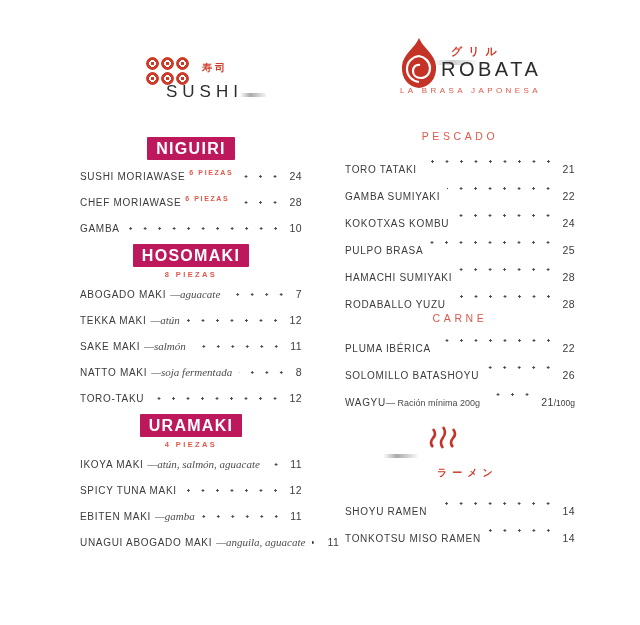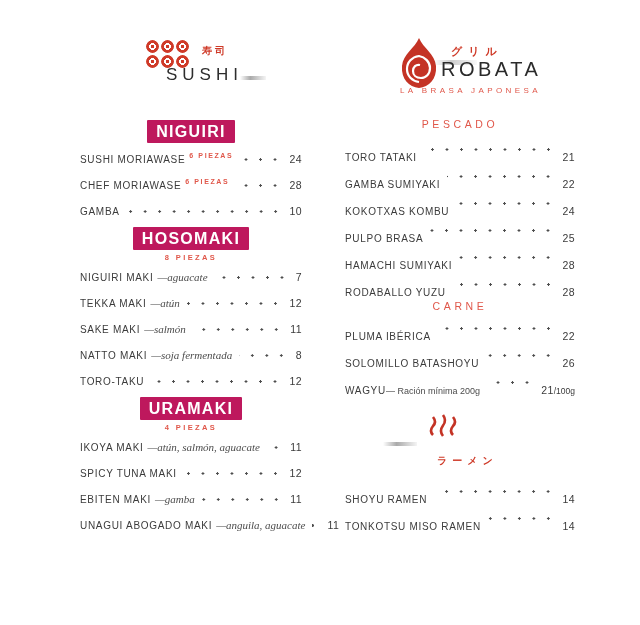--- a/index.html
+++ b/index.html
@@ -5,21 +5,21 @@
   html,body{margin:0;padding:0;background:#fff;}
   .page{position:relative;width:640px;height:625px;background:#ffffff;overflow:hidden;
         font-family:"Liberation Sans", sans-serif;color:#3b3b3b;}
 
   
   .col{position:absolute;top:0;}
   .col-left{left:80px;width:222px;}
   .col-right{left:345px;width:230px;}
 
   
-  .sushi-logo{position:relative;margin-top:38px;height:52px;text-align:center;}
+  .sushi-logo{position:relative;margin-top:55px;height:52px;text-align:center;}
   .rolls{position:absolute;left:66px;top:2px;display:grid;grid-template-columns:repeat(3,13px);grid-auto-rows:13px;gap:2px;}
   .roll{width:13px;height:13px;border-radius:50%;
         background:radial-gradient(circle,#cf3a28 0 1.8px,#ffffff 1.8px 3.6px,#cf3a28 3.6px 6.3px,transparent 6.6px);}
   .sushi-kanji{position:absolute;left:122px;top:6px;color:#cf3a28;font-weight:bold;font-size:10px;letter-spacing:3px;}
   .sushi-word{position:absolute;left:86px;top:27px;font-size:17px;letter-spacing:5px;color:#2d2d2d;}
   .smudge{position:absolute;background:linear-gradient(90deg,rgba(120,120,120,0) 0%,rgba(100,100,100,.55) 40%,rgba(120,120,120,.08) 100%);}
   .sushi-smudge{left:160px;top:38px;width:26px;height:4px;}
 
   .robata-logo{position:relative;margin-top:36px;height:62px;}
   .flame-wrap{position:absolute;left:50px;top:0;}
@@ -49,21 +49,21 @@
   .isup{position:relative;top:-4px;color:#e0574a;font-size:7px;font-weight:bold;letter-spacing:1.6px;margin-left:4px;white-space:nowrap;}
   .idesc{font-family:"Liberation Serif", serif;font-style:italic;font-size:11px;color:#4c4c4c;margin-left:4px;white-space:nowrap;}
   .inote{font-size:9px;color:#4c4c4c;margin-left:0;white-space:nowrap;}
   .isup:empty,.idesc:empty,.inote:empty,.iunit:empty{display:none;}
   .leader{flex:1 1 auto;min-width:8px;height:3px;margin:0 7px;align-self:center;
           background-image:radial-gradient(circle,#4d4d4d 1.1px,transparent 1.4px);
           background-size:14.5px 3px;background-repeat:repeat-x;background-position:100% 50%;}
   .iprice{font-size:10.5px;color:#3a3a3a;letter-spacing:.4px;white-space:nowrap;}
   .iunit{font-size:8.5px;color:#3a3a3a;white-space:nowrap;}
 
-  .mt6{margin-top:6px;} .mt3{margin-top:3px;} .mt20{margin-top:20px;} .mt2{margin-top:2px;}
+  .mt6{margin-top:6px;} .mt3{margin-top:3px;} .mt20{margin-top:32px;} .mt2{margin-top:2px;}
 </style>
 </head>
 <body>
 
 <div class="page">
 
   <div class="col col-left">
 
     <div class="sushi-logo">
       <div class="rolls">
@@ -98,21 +98,21 @@
         <span class="iname">GAMBA</span>
         <span class="leader"></span>
         <span class="iprice">10</span>
       </div>
     </div>
 
     <div class="badge mt3">HOSOMAKI</div>
     <div class="pieces">8 PIEZAS</div>
     <div class="menu-list mt2">
       <div class="row">
-        <span class="iname">NIGUIRI MAKI</span>
+        <span class="iname">ABOGADO MAKI</span>
         <span class="idesc">—aguacate</span>
         <span class="leader"></span>
         <span class="iprice">7</span>
       </div>
       <div class="row">
         <span class="iname">TEKKA MAKI</span>
         <span class="idesc">—atún</span>
         <span class="leader"></span>
         <span class="iprice">12</span>
       </div>

